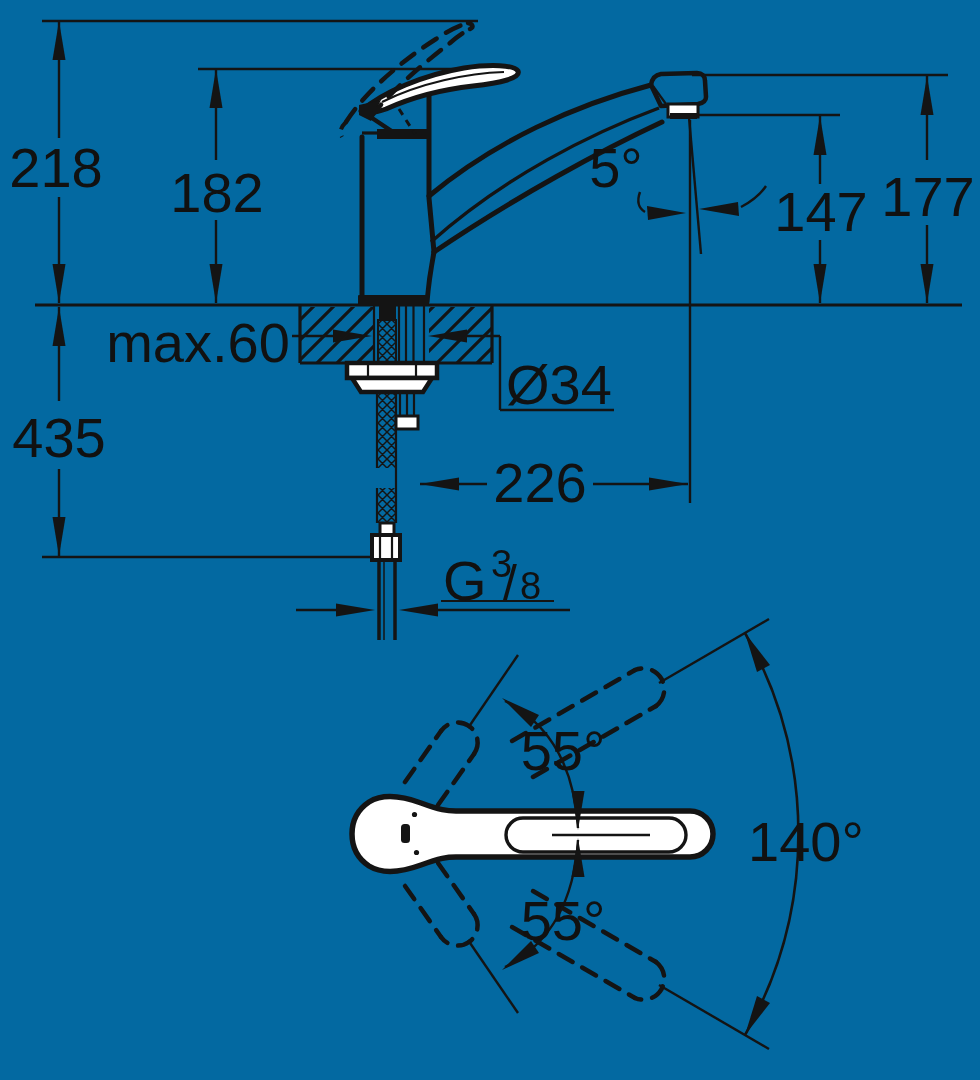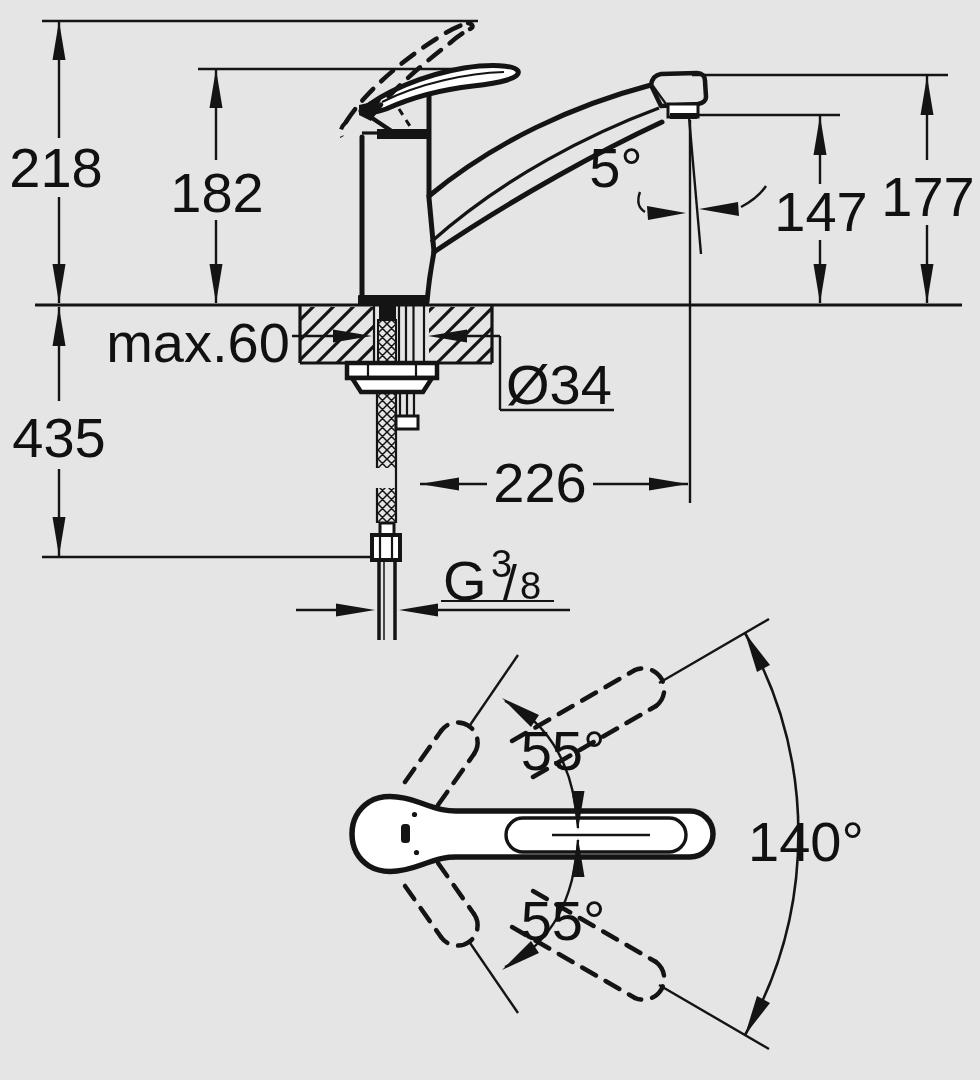--- a/index.html
+++ b/index.html
@@ -1,16 +1,16 @@
 <!DOCTYPE html>
 <html><head>
 <meta charset="utf-8">
 <style>
   html,body{margin:0;padding:0;background:#ffffff;}
-  .stage{position:relative;width:980px;height:1080px;background:#e5e5e5;overflow:hidden;}
+  .stage{position:relative;width:980px;height:1080px;background:#0369a1;overflow:hidden;}
   svg{display:block;}
   .ln{stroke:#141414;stroke-width:2.4;fill:none;}
   .ln3{stroke:#141414;stroke-width:3.2;fill:none;}
   .out{stroke:#141414;stroke-width:5;fill:none;stroke-linecap:round;stroke-linejoin:round;}
   .out45{stroke:#141414;stroke-width:4.5;fill:none;stroke-linecap:round;stroke-linejoin:round;}
   .thin{stroke:#141414;stroke-width:2.2;fill:none;}
   .arr{fill:#141414;stroke:none;}
   .wfill{fill:#ffffff;}
   .dashed{stroke-dasharray:16 11;}
   .dimtxt{font-family:"Liberation Sans","DejaVu Sans",sans-serif;font-size:56px;fill:#111111;}

